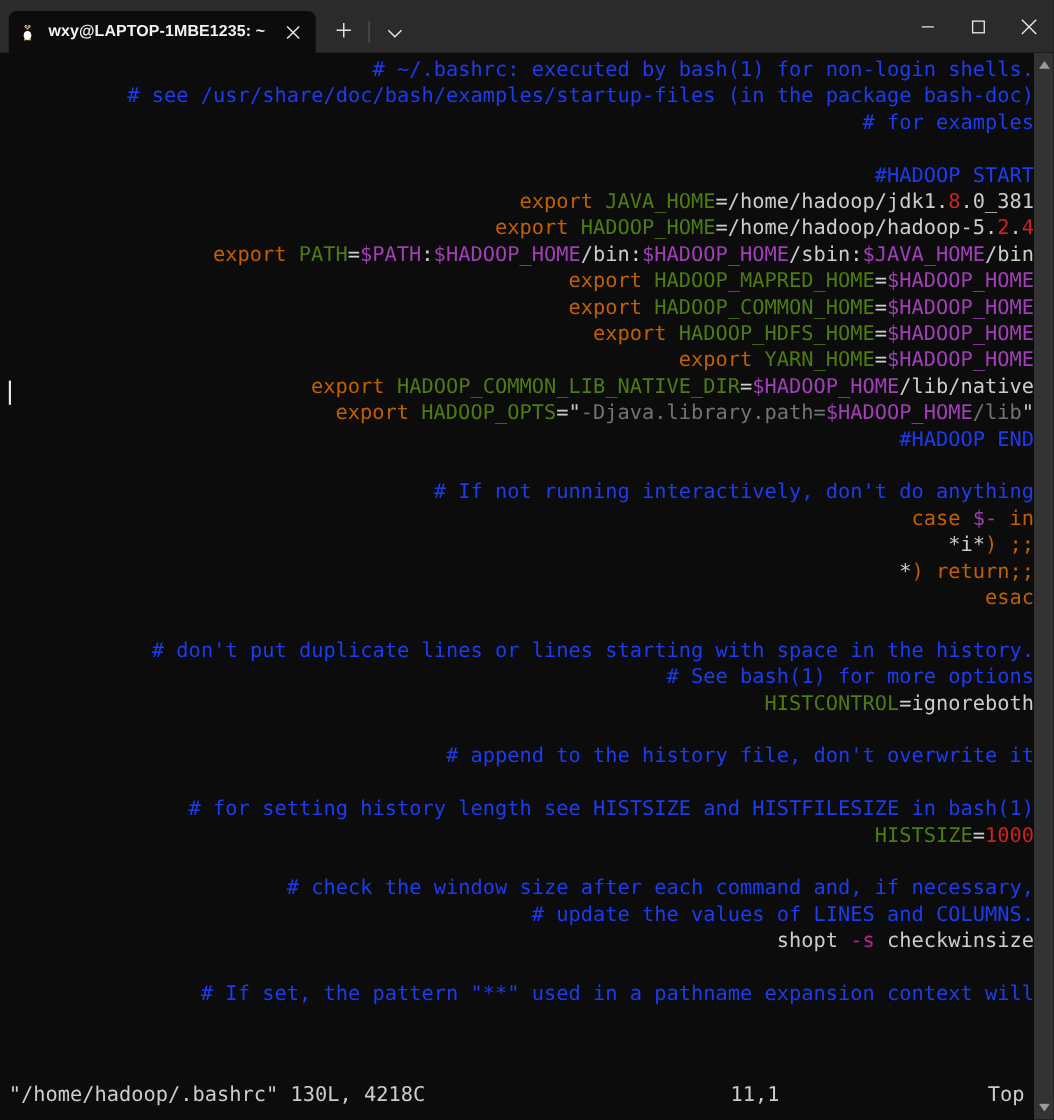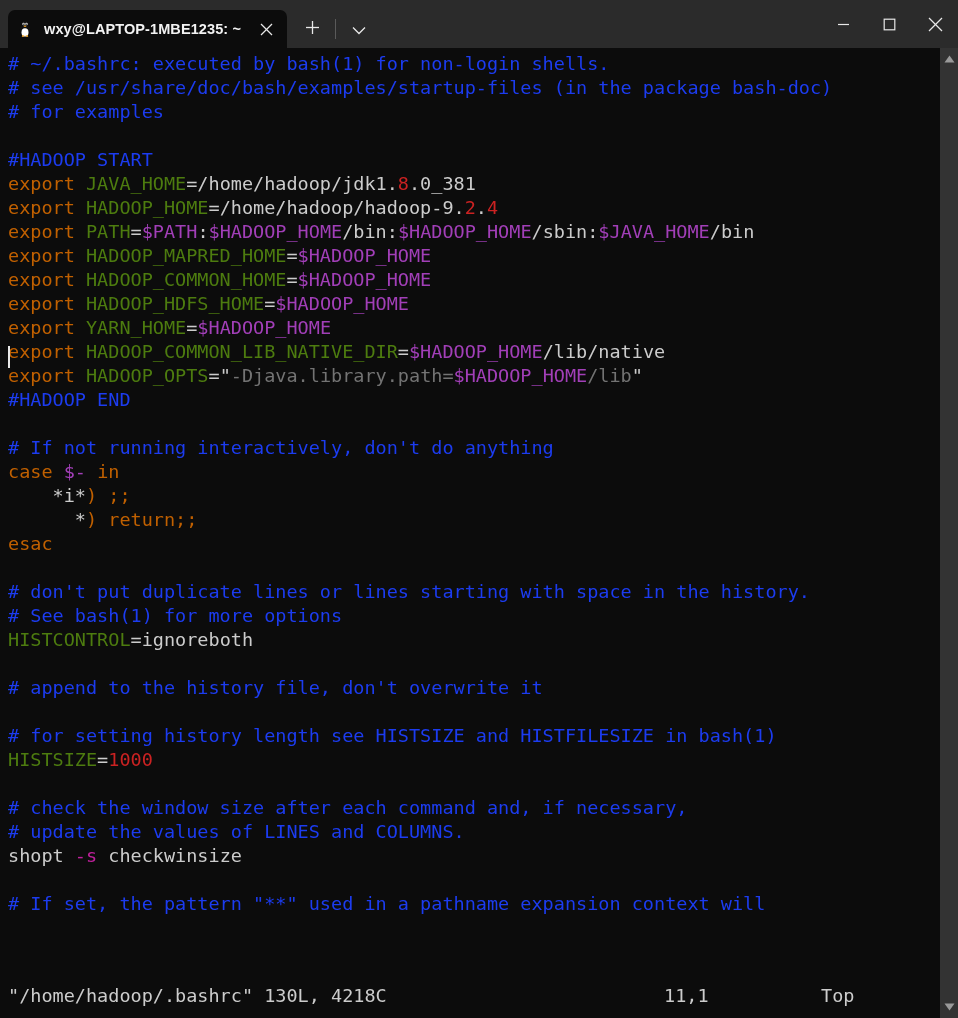--- a/index.html
+++ b/index.html
@@ -99,20 +99,21 @@
   }
   .wc svg { display: block; }
 
   
   .terminal {
     position: relative;
     width: 958px;
     height: 970px;
     background: #0c0c0c;
     overflow: hidden;
+    text-align: right;
   }
   .screen {
     position: absolute;
     left: 0;
     top: 0;
     right: 18px;
     bottom: 0;
     padding: 4px 0 0 8px;
     box-sizing: border-box;
   }
@@ -133,21 +134,21 @@
     height: 24px;
     line-height: 24px;
     font-size: 18.5px;
     font-family: "DejaVu Sans Mono", monospace;
     white-space: pre;
     color: #cccccc;
     display: flex;
   }
   .st-file { flex: 0 0 auto; }
   .st-pos { position: absolute; left: 656px; }
-  .st-scroll { position: absolute; left: 813px; }
+  .st-scroll { position: absolute; left: 890px; }
 
   
   .c-comment { color: #1c3cf0; }
   .c-keyword { color: #c06000; }
   .c-ident   { color: #4d7c0f; }
   .c-var     { color: #a23fb8; }
   .c-num     { color: #cc2222; }
   .c-str     { color: #737373; }
   .c-plain   { color: #cccccc; }
   .c-flag    { color: #c0209c; }
@@ -265,21 +266,21 @@
 </div>
 
 <div class="terminal">
   <div class="screen" id="screen">
       <div class="row"><span class="c-comment"># ~/.bashrc: executed by bash(1) for non-login shells.</span></div>
       <div class="row"><span class="c-comment"># see /usr/share/doc/bash/examples/startup-files (in the package bash-doc)</span></div>
       <div class="row"><span class="c-comment"># for examples</span></div>
       <div class="row">&nbsp;</div>
       <div class="row"><span class="c-comment">#HADOOP START</span></div>
       <div class="row"><span class="c-keyword">export</span><span class="c-plain"> </span><span class="c-ident">JAVA_HOME</span><span class="c-plain">=/home/hadoop/jdk1.</span><span class="c-num">8</span><span class="c-plain">.0_381</span></div>
-      <div class="row"><span class="c-keyword">export</span><span class="c-plain"> </span><span class="c-ident">HADOOP_HOME</span><span class="c-plain">=/home/hadoop/hadoop-9.</span><span class="c-num">2</span><span class="c-plain">.</span><span class="c-num">4</span></div>
+      <div class="row"><span class="c-keyword">export</span><span class="c-plain"> </span><span class="c-ident">HADOOP_HOME</span><span class="c-plain">=/home/hadoop/hadoop-5.</span><span class="c-num">2</span><span class="c-plain">.</span><span class="c-num">4</span></div>
       <div class="row"><span class="c-keyword">export</span><span class="c-plain"> </span><span class="c-ident">PATH</span><span class="c-plain">=</span><span class="c-var">$PATH</span><span class="c-plain">:</span><span class="c-var">$HADOOP_HOME</span><span class="c-plain">/bin:</span><span class="c-var">$HADOOP_HOME</span><span class="c-plain">/sbin:</span><span class="c-var">$JAVA_HOME</span><span class="c-plain">/bin</span></div>
       <div class="row"><span class="c-keyword">export</span><span class="c-plain"> </span><span class="c-ident">HADOOP_MAPRED_HOME</span><span class="c-plain">=</span><span class="c-var">$HADOOP_HOME</span></div>
       <div class="row"><span class="c-keyword">export</span><span class="c-plain"> </span><span class="c-ident">HADOOP_COMMON_HOME</span><span class="c-plain">=</span><span class="c-var">$HADOOP_HOME</span></div>
       <div class="row"><span class="c-keyword">export</span><span class="c-plain"> </span><span class="c-ident">HADOOP_HDFS_HOME</span><span class="c-plain">=</span><span class="c-var">$HADOOP_HOME</span></div>
       <div class="row"><span class="c-keyword">export</span><span class="c-plain"> </span><span class="c-ident">YARN_HOME</span><span class="c-plain">=</span><span class="c-var">$HADOOP_HOME</span></div>
       <div class="row"><span class="c-keyword">export</span><span class="c-plain"> </span><span class="c-ident">HADOOP_COMMON_LIB_NATIVE_DIR</span><span class="c-plain">=</span><span class="c-var">$HADOOP_HOME</span><span class="c-plain">/lib/native</span></div>
       <div class="row"><span class="c-keyword">export</span><span class="c-plain"> </span><span class="c-ident">HADOOP_OPTS</span><span class="c-plain">=</span><span class="c-plain">"</span><span class="c-str">-Djava.library.path=</span><span class="c-var">$HADOOP_HOME</span><span class="c-str">/lib</span><span class="c-plain">"</span></div>
       <div class="row"><span class="c-comment">#HADOOP END</span></div>
       <div class="row">&nbsp;</div>
       <div class="row"><span class="c-comment"># If not running interactively, don't do anything</span></div>

